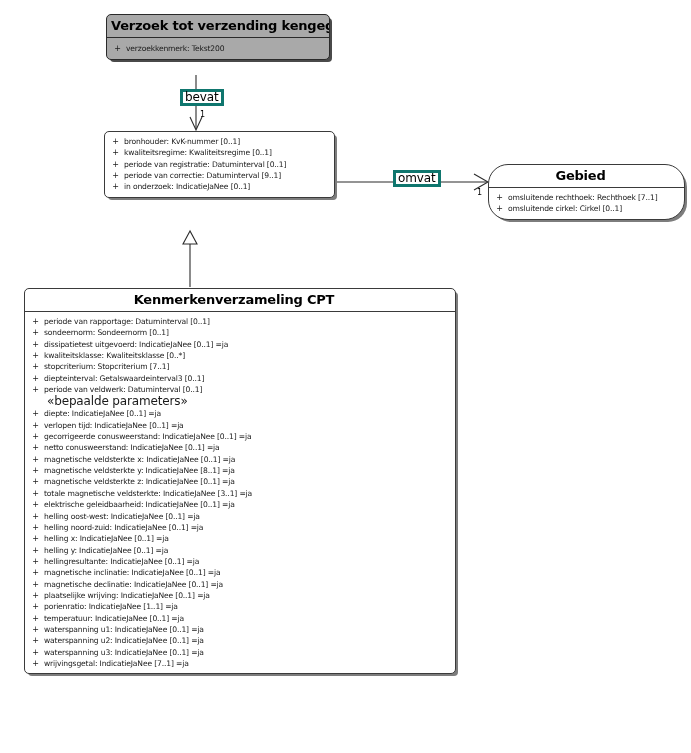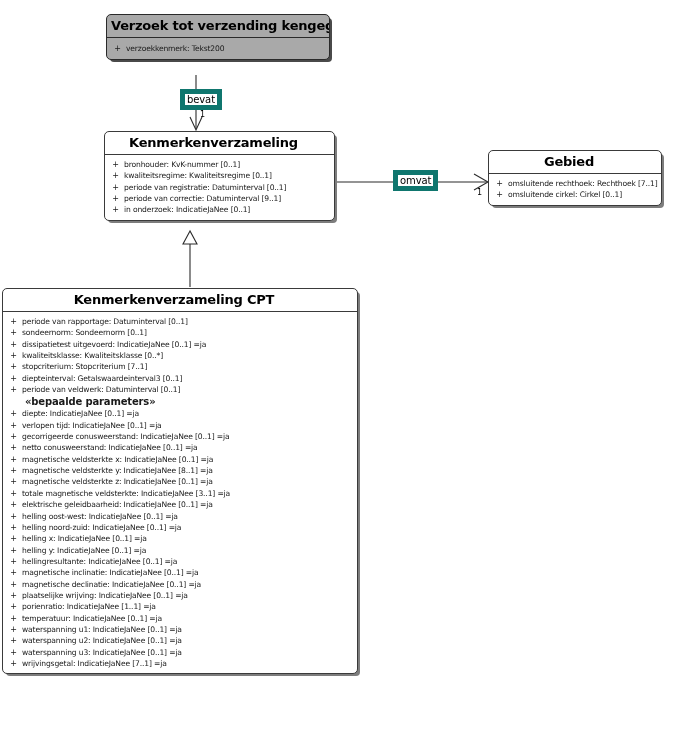--- a/index.html
+++ b/index.html
@@ -69,44 +69,44 @@
     width: 17px;
     flex: 0 0 17px;
     text-align: center;
     font-size: 8px;
     color: #1a1a1a;
   }
   .attr .sig {
     flex: 1 1 auto;
   }
   .stereo-row {
-    font-size: 10px;
+    font-size: 12px;
     line-height: 13px;
     color: #1a1a1a;
     padding-left: 20px;
-    font-weight: bold;
+    font-weight: normal;
     letter-spacing: -0.15px;
     white-space: nowrap;
   }
 
   
   #wires {
     position: absolute;
     left: 0; top: 0;
     width: 691px;
     height: 753px;
     pointer-events: none;
   }
 
   
   .edge-label {
     position: absolute;
     background: #ffffff;
-    border: 5px solid #0f766e;
-    font-size: 10px;
+    border: 3px solid #0f766e;
+    font-size: 12px;
     line-height: 9px;
     padding: 1px 2px;
     color: #000;
     white-space: nowrap;
     letter-spacing: -0.1px;
   }
   .mult-label {
     position: absolute;
     background: transparent;
     font-size: 8px;
@@ -142,21 +142,20 @@
     <div class="uml-name">Verzoek tot verzending kengegevens CPT</div>
     <div class="uml-attrs">
       <div class="attr">
         <span class="vis">+</span>
         <span class="sig">verzoekkenmerk: Tekst200</span>
       </div>
     </div>
   </div>
 
   <div class="uml-class" style="left:104px; top:131px; width:231px;">
-    <div class="uml-name">Kenmerkenverzameling</div>
     <div class="uml-attrs">
       <div class="attr">
         <span class="vis">+</span>
         <span class="sig">bronhouder: KvK-nummer [0..1]</span>
       </div>
       <div class="attr">
         <span class="vis">+</span>
         <span class="sig">kwaliteitsregime: Kwaliteitsregime [0..1]</span>
       </div>
       <div class="attr">
@@ -167,35 +166,35 @@
         <span class="vis">+</span>
         <span class="sig">periode van correctie: Datuminterval [9..1]</span>
       </div>
       <div class="attr">
         <span class="vis">+</span>
         <span class="sig">in onderzoek: IndicatieJaNee [0..1]</span>
       </div>
     </div>
   </div>
 
-  <div class="uml-class" style="left:488px; top:150px; width:174px;">
+  <div class="uml-class" style="left:488px; top:164px; width:197px;border-radius:20px;">
     <div class="uml-name">Gebied</div>
     <div class="uml-attrs">
       <div class="attr">
         <span class="vis">+</span>
         <span class="sig">omsluitende rechthoek: Rechthoek [7..1]</span>
       </div>
       <div class="attr">
         <span class="vis">+</span>
         <span class="sig">omsluitende cirkel: Cirkel [0..1]</span>
       </div>
     </div>
   </div>
 
-  <div class="uml-class" style="left:2px; top:288px; width:356px;">
+  <div class="uml-class" style="left:24px; top:288px; width:432px;">
     <div class="uml-name">Kenmerkenverzameling CPT</div>
     <div class="uml-attrs">
       <div id="cpt-attrs-main">
           <div class="attr">
             <span class="vis">+</span>
             <span class="sig">periode van rapportage: Datuminterval [0..1]</span>
           </div>
           <div class="attr">
             <span class="vis">+</span>
             <span class="sig">sondeernorm: Sondeernorm [0..1]</span>

